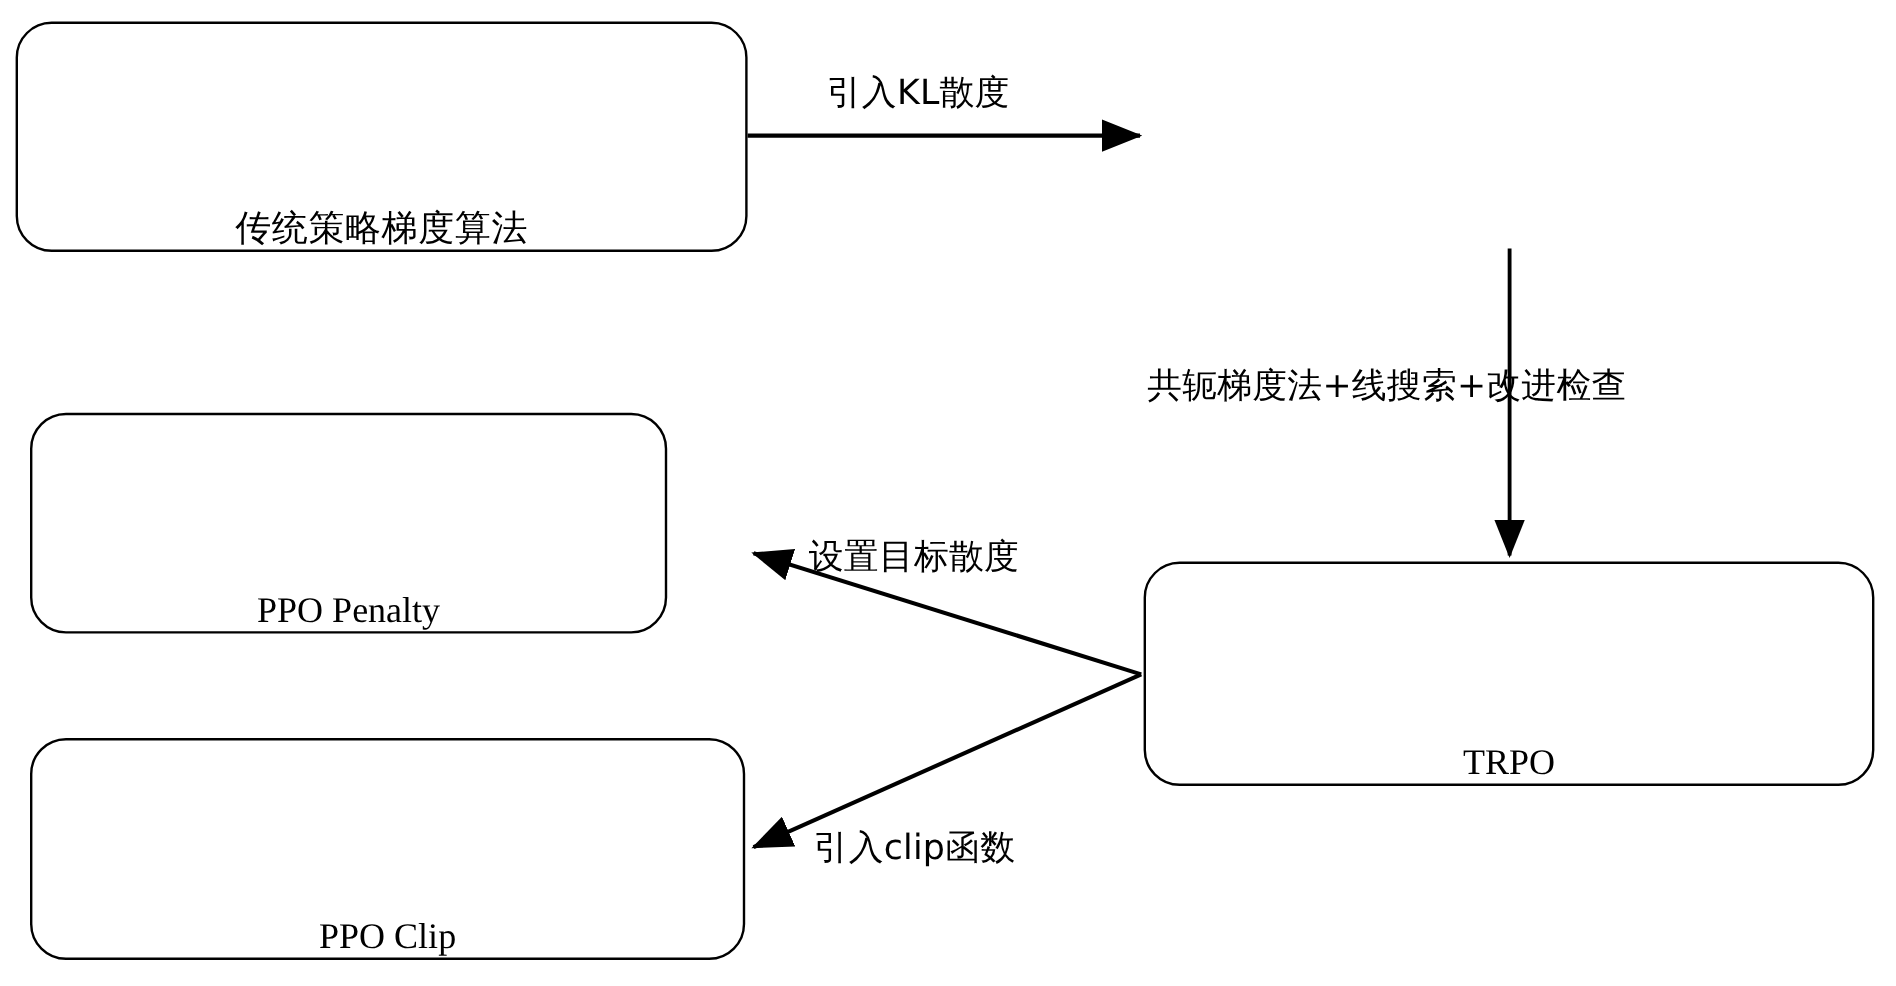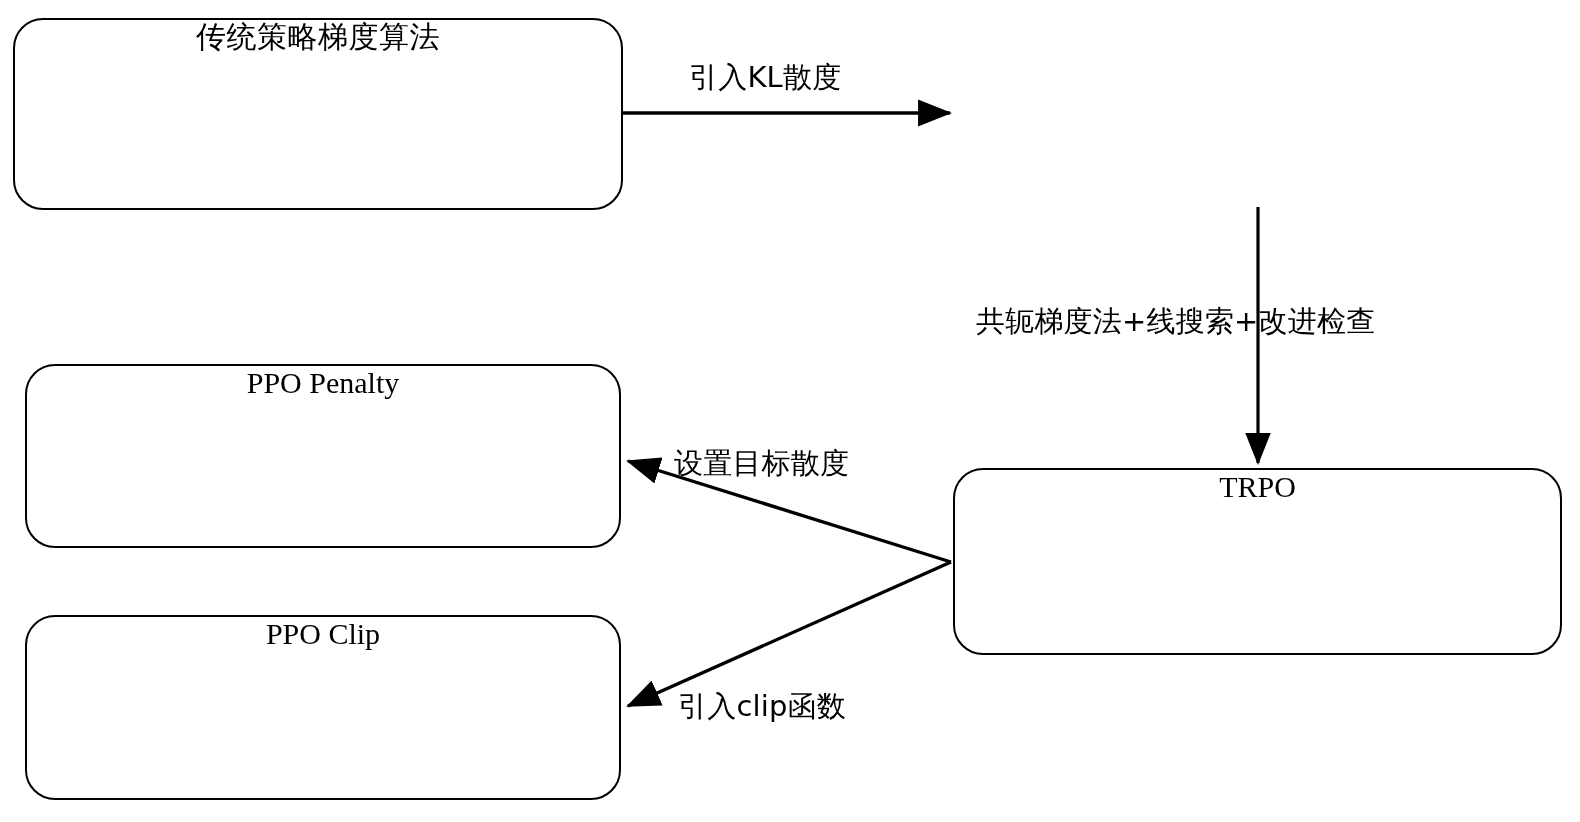--- a/index.html
+++ b/index.html
@@ -15,21 +15,21 @@
     overflow: hidden;
     font-family: "Liberation Sans", sans-serif;
   }
   .node {
     position: absolute;
     box-sizing: border-box;
     border: 2.2px solid #000000;
     border-radius: 30px;
     background: #ffffff;
     display: flex;
-    align-items: flex-start;
+    align-items: flex-end;
     justify-content: center;
     text-align: center;
     color: #000000;
     z-index: 3;
   }
   .node-label {
     display: block;
     line-height: 1.15;
     white-space: nowrap;
   }
@@ -38,21 +38,21 @@
     font-size: 30px;
     letter-spacing: 0.5px;
   }
   .label-latin {
     font-family: "Liberation Serif", "DejaVu Serif", serif;
     font-size: 30px;
   }
   
   #node-traditional-pg { left: 13px;  top: 18px;  width: 610px; height: 192px; }
   #node-natural-pg     { left: 955px; top: 18px;  width: 608px; height: 189px; }
-  #node-ppo-penalty    { left: 25px;  top: 364px; width: 596px; height: 184px; }
+  #node-ppo-penalty    { left: 25px;  top: 344px; width: 531px; height: 184px; }
   #node-ppo-clip       { left: 25px;  top: 615px; width: 596px; height: 185px; }
   #node-trpo           { left: 953px; top: 468px; width: 609px; height: 187px; }
 
   
   #edges {
     position: absolute;
     left: 0;
     top: 0;
     width: 1580px;
     height: 822px;
@@ -65,21 +65,21 @@
     position: absolute;
     color: #000000;
     white-space: nowrap;
     z-index: 4;
     font-family: "DejaVu Sans", "Liberation Sans", sans-serif;
     font-size: 29px;
     line-height: 1.1;
     letter-spacing: 0.2px;
   }
   #edge-label-kl        { left: 689px;  top: 62px;  }
-  #edge-label-conjugate { left: 976px;  top: 306px; }
+  #edge-label-conjugate { left: 956px;  top: 306px; }
   #edge-label-target-kl { left: 674px;  top: 448px; }
   #edge-label-clip      { left: 678px;  top: 691px; }
 </style>
 </head>
 <body>
 
 <div id="canvas">
 
   <svg id="edges" viewBox="0 0 1580 822" width="1580" height="822" xmlns="http://www.w3.org/2000/svg">
     <defs>

